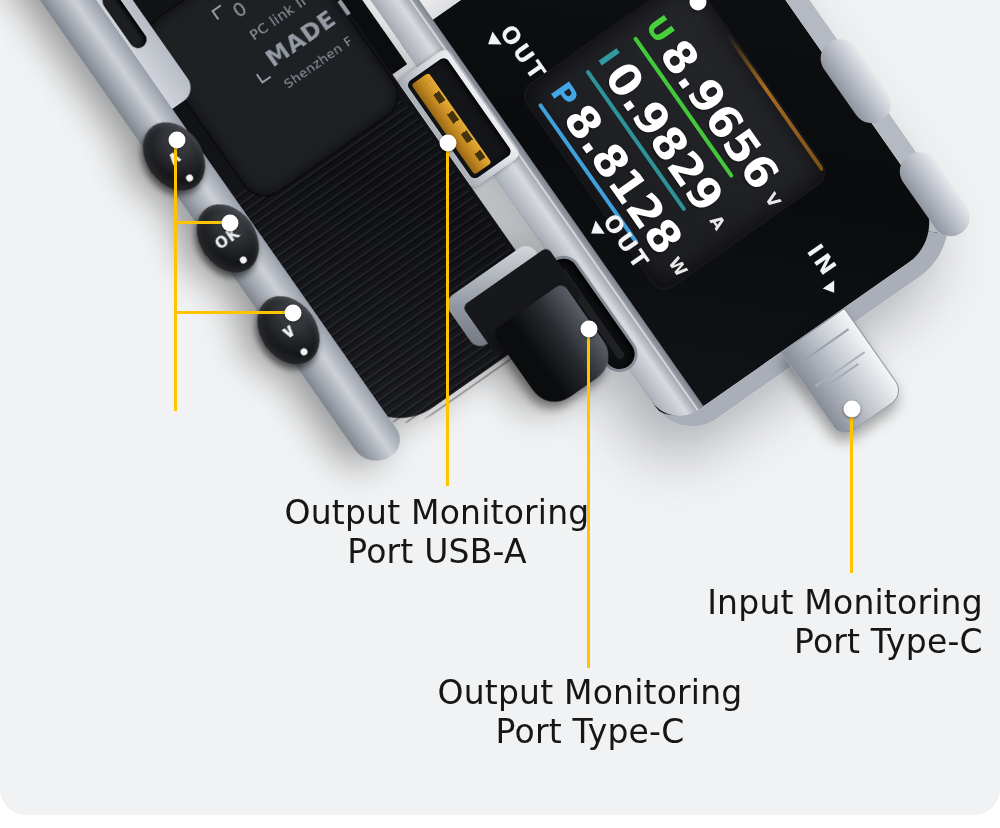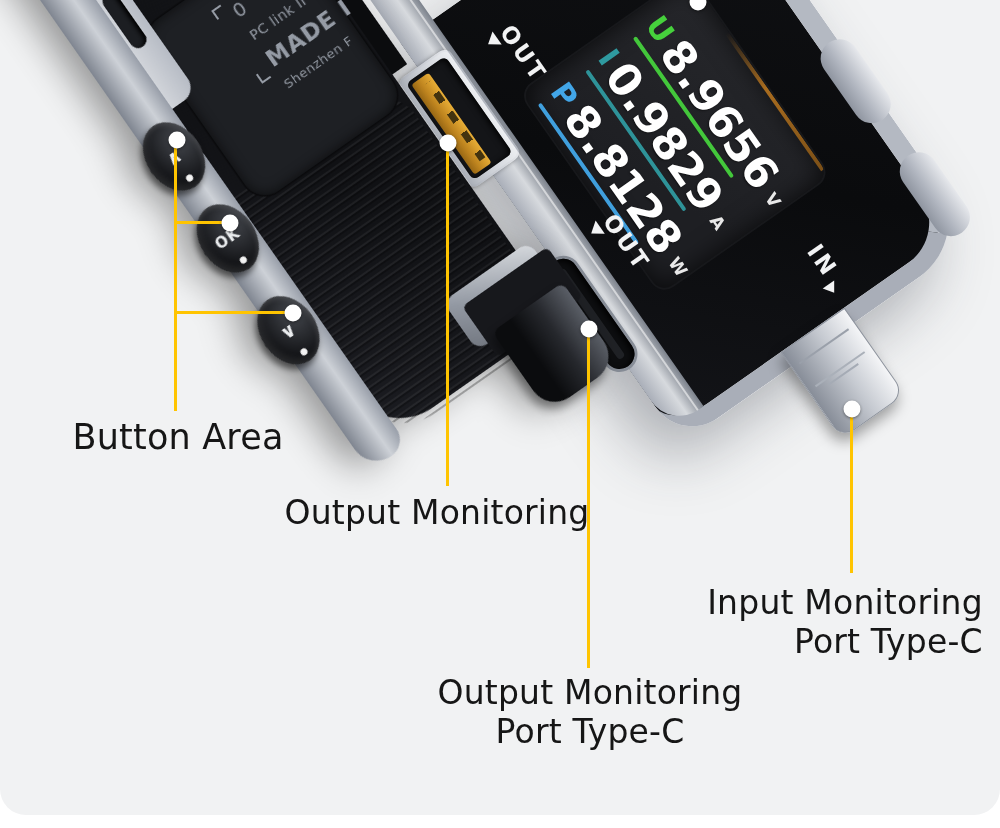--- a/index.html
+++ b/index.html
@@ -231,23 +231,23 @@
     <div class="cl" style="left: 850px; top: 410px; width: 3px; height: 163px; background: rgb(255, 196, 0);"></div>
 
     <div class="dot" style="left:177px;top:140px;"></div>
     <div class="dot" style="left:230px;top:223px;"></div>
     <div class="dot" style="left:293px;top:313px;"></div>
     <div class="dot" style="left:448px;top:143px;"></div>
     <div class="dot" style="left:589px;top:329px;"></div>
     <div class="dot" style="left:852px;top:409px;"></div>
     <div class="dot" style="left:698px;top:2px;"></div>
 
-    <div class="lbl big" style="left:178px;top:418px;">Button Area</div>
     <div class="lbl" style="left:437px;top:493px;">
       <div>Output Monitoring</div>
+      <div>Port USB-A</div>
     </div>
     <div class="lbl" style="left:845px;top:583px;text-align:right;">
       <div>Input Monitoring</div>
       <div>Port Type-C</div>
     </div>
     <div class="lbl" style="left:590px;top:673px;">
       <div>Output Monitoring</div>
       <div>Port Type-C</div>
     </div>
 

